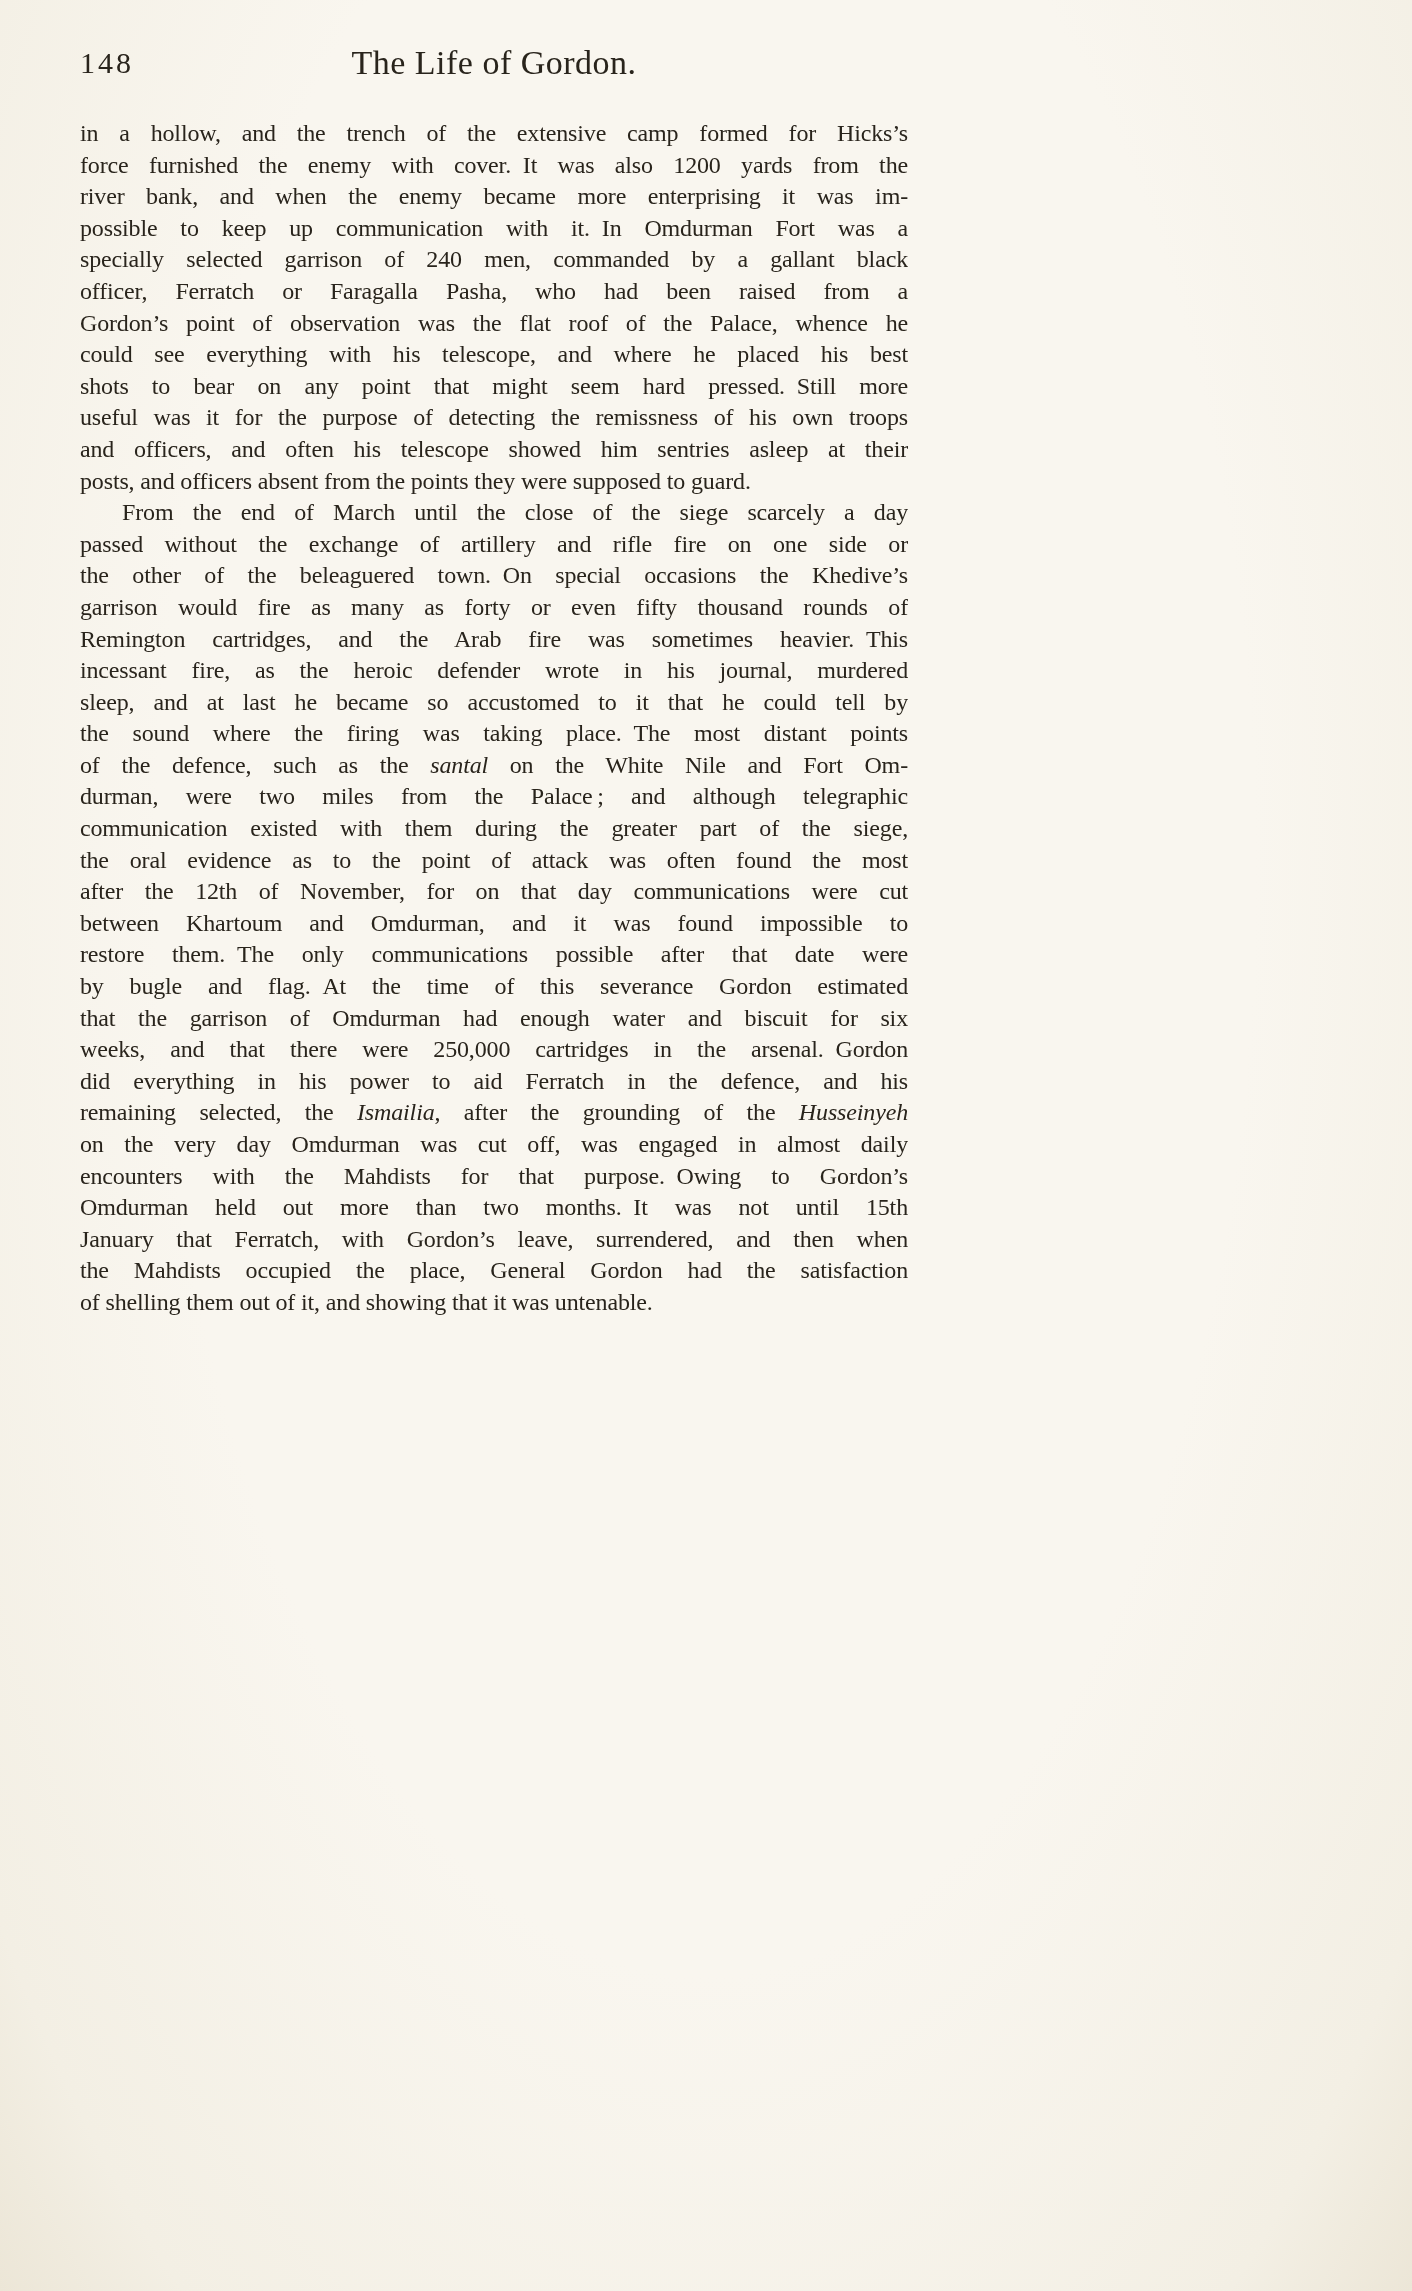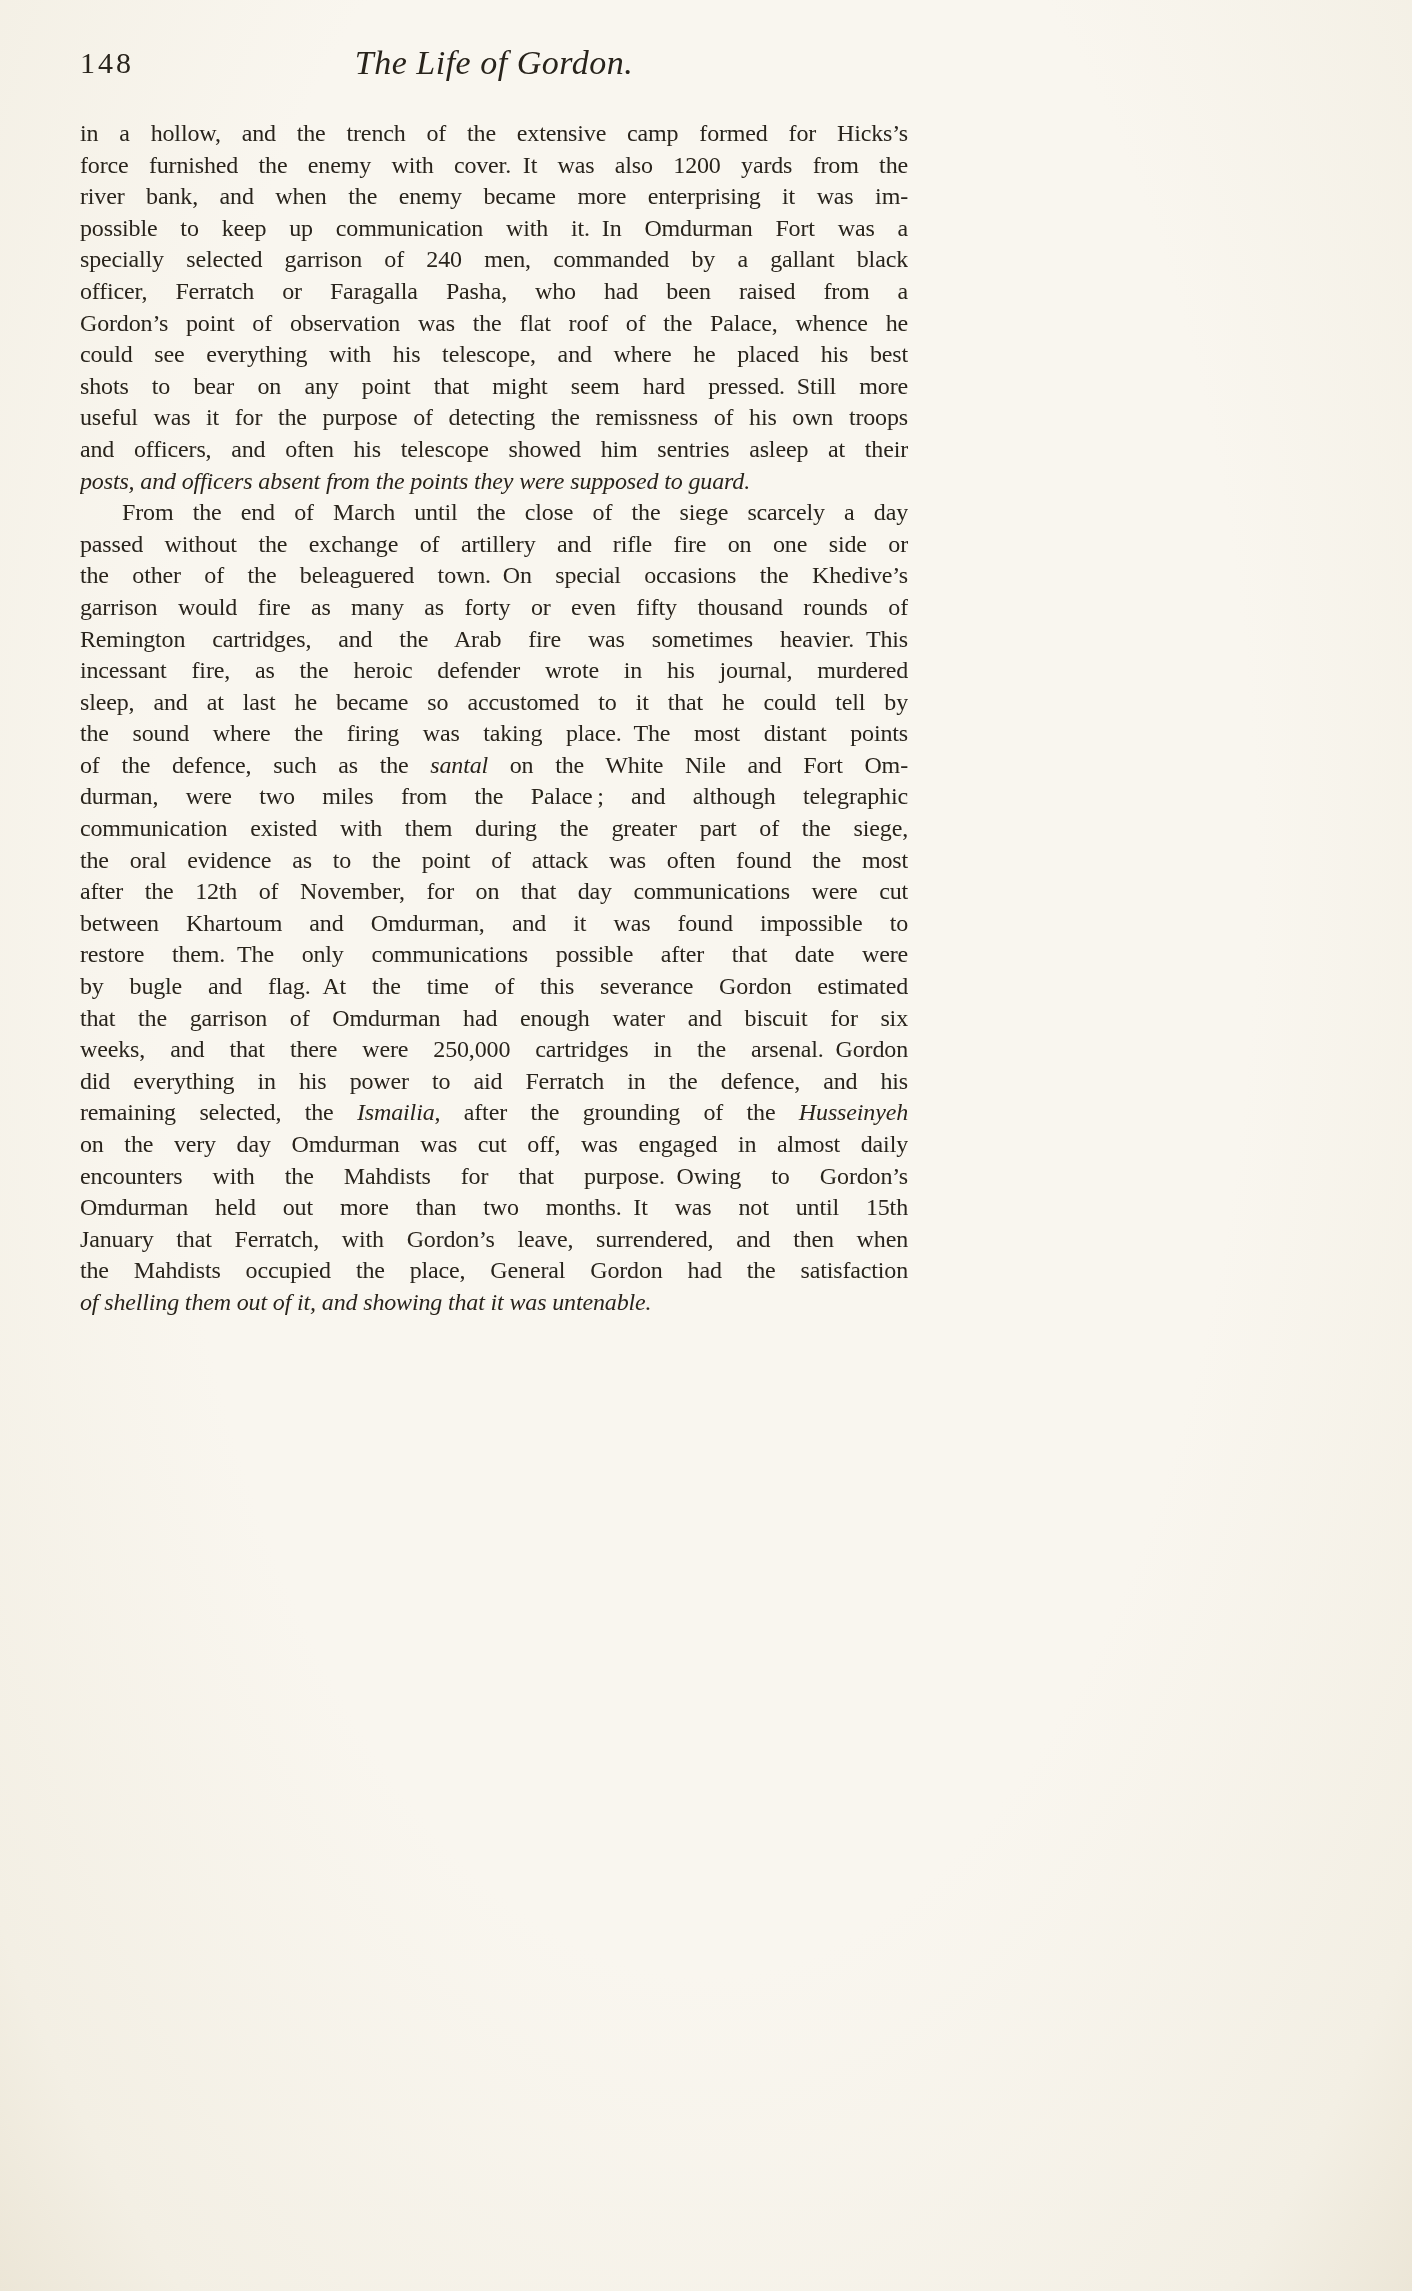--- a/index.html
+++ b/index.html
@@ -23,21 +23,20 @@
     top: 46px;
     font-size: 30px;
     letter-spacing: 3px;
   }
   .running-header {
     position: absolute;
     left: 80px;
     top: 44px;
     width: 828px;
     text-align: center;
-    font-style: italic;
     font-size: 34px;
     letter-spacing: 0.5px;
   }
   .text-block {
     position: absolute;
     left: 80px;
     top: 118px;
     width: 828px;
   }
   .paragraph {
@@ -48,21 +47,20 @@
     line-height: 31.6px;
     height: 31.6px;
     letter-spacing: -0.15px;
     white-space: nowrap;
     overflow: hidden;
     text-align: justify;
     text-align-last: justify;
   }
   .line.last {
     text-align-last: left;
-    font-style: italic;
   }
   .line.indent {
     padding-left: 42px;
   }
   .line em {
     font-style: italic;
   }
 </style>
 </head>
 <body>

